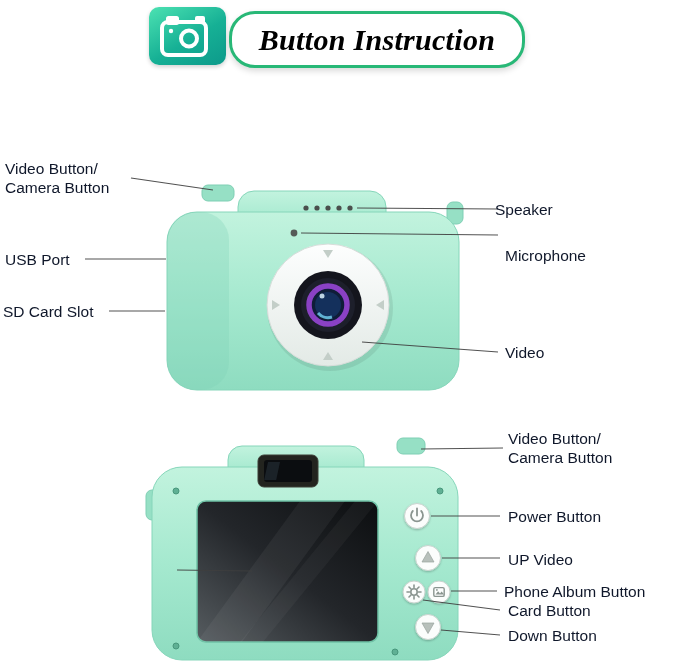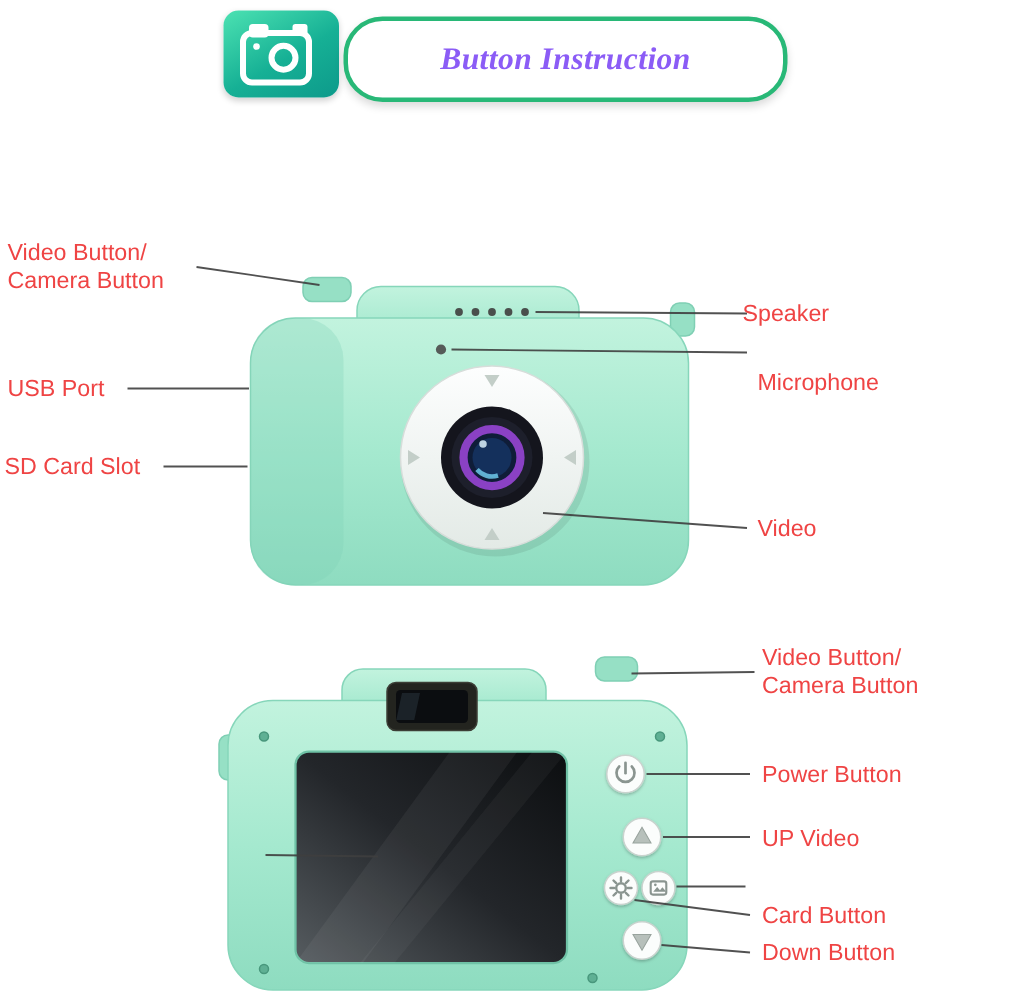--- a/index.html
+++ b/index.html
@@ -24,33 +24,33 @@
     width:290px; height:51px;
     background:#ffffff;
     border:3px solid #28b877;
     border-radius:26px;
     box-shadow:0 3px 6px rgba(0,0,0,.15);
     display:flex; align-items:center; justify-content:center;
   }
   .banner-title {
     font-family:"Liberation Serif", serif;
     font-style:italic; font-weight:bold;
-    font-size:21px; color:#8b5cf6;
+    font-size:30px; color:#000000;
     letter-spacing:.3px;
     white-space:nowrap;
   }
 
   
   .diagram { position:absolute; left:0; top:0; }
 
   
   .label {
     position:absolute;
     font-size:15.5px; line-height:19px;
-    color:#ef4444;
+    color:#0f172a;
     white-space:pre-line;
   }
   .l-front-video   { left:5px;   top:159px; }
   .l-usb           { left:5px;   top:250px; }
   .l-sd            { left:3px;   top:302px; }
   .l-speaker       { left:495px; top:200px; }
   .l-mic           { left:505px; top:226px;margin-top:20px; }
   .l-lens          { left:505px; top:343px; }
   .l-back-video    { left:508px; top:429px; }
   .l-power         { left:508px; top:507px; }
@@ -219,16 +219,17 @@
   <div class="label l-usb">USB Port</div>
   <div class="label l-sd">SD Card Slot</div>
   <div class="label l-speaker">Speaker</div>
   <div class="label l-mic">Microphone</div>
   <div class="label l-lens">Video</div>
 
   <div class="label l-back-video">Video Button/
 Camera Button</div>
   <div class="label l-power">Power Button</div>
   <div class="label l-up">UP Video</div>
+  <div class="label l-album">Phone Album Button</div>
   <div class="label l-menu">Card Button</div>
   <div class="label l-down">Down Button</div>
 
 </div>
 
 </body></html>

